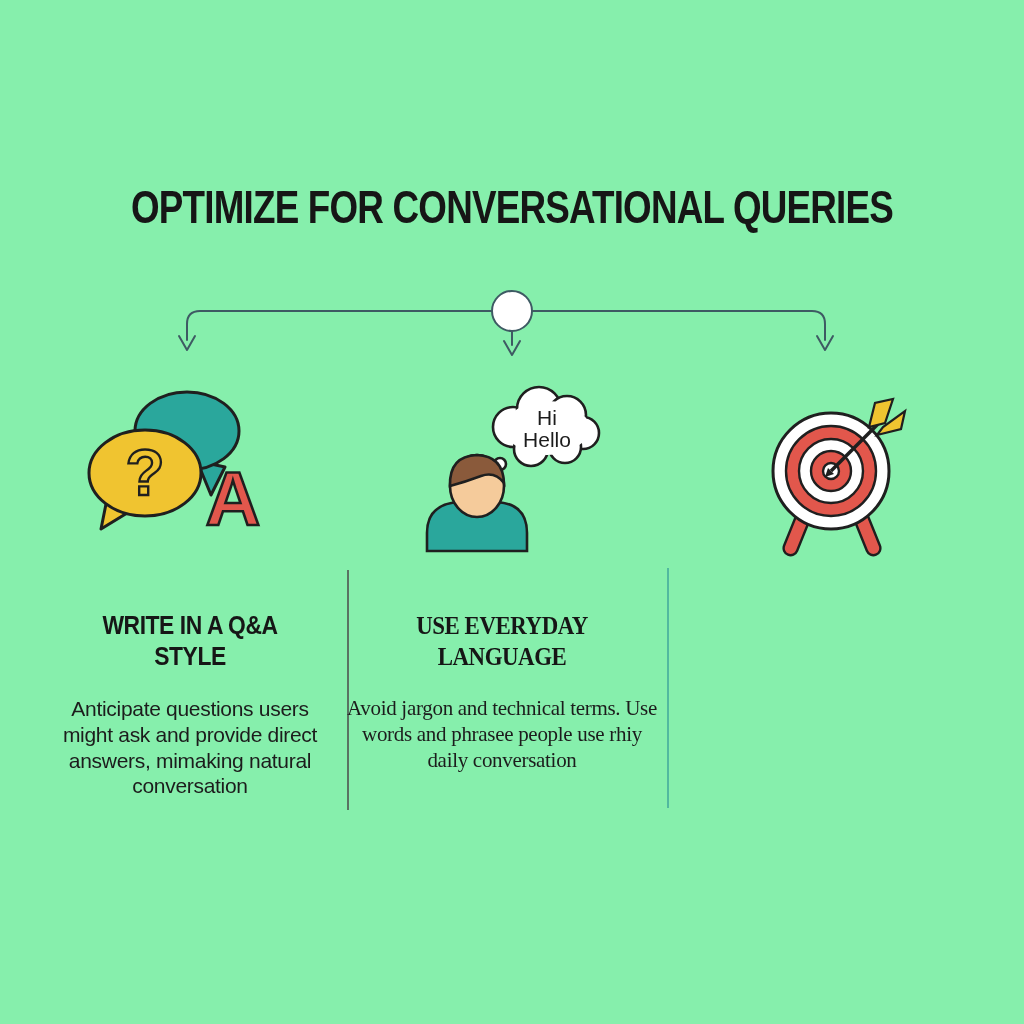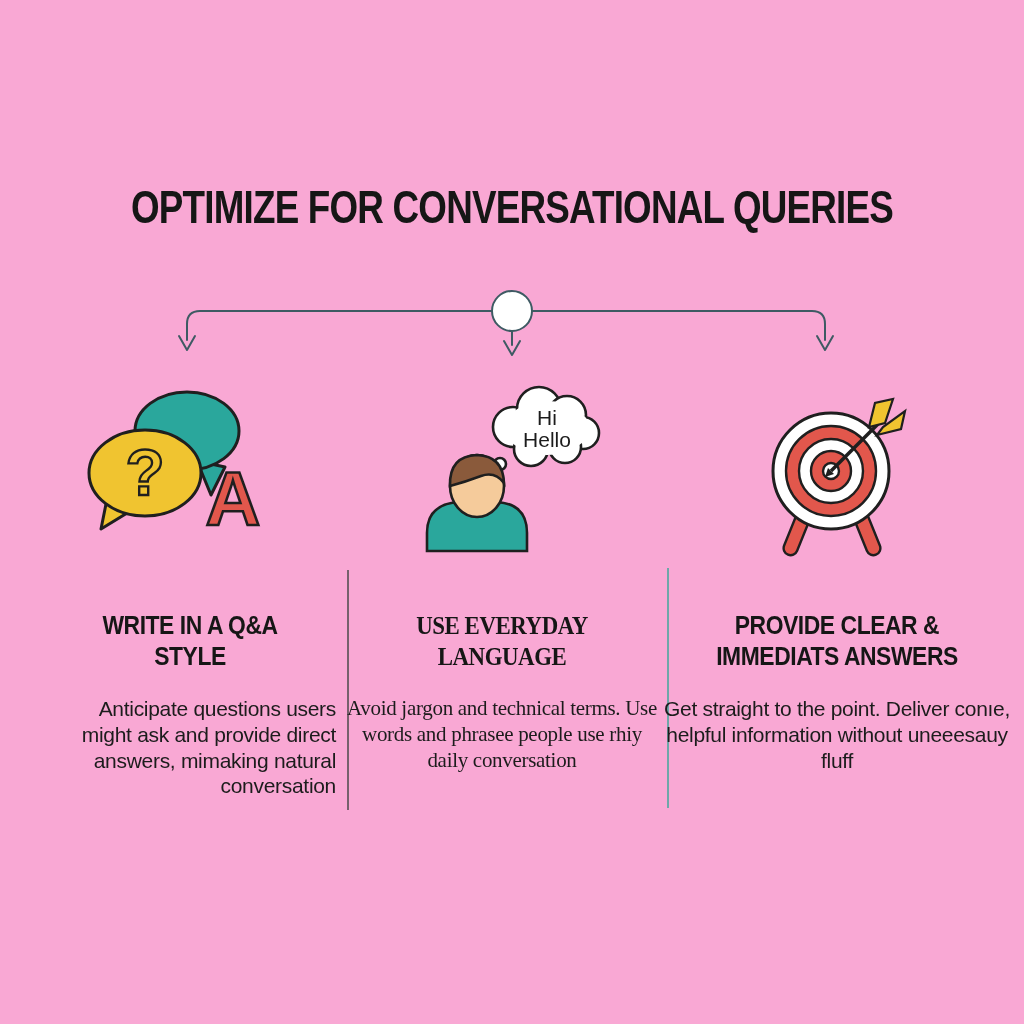--- a/index.html
+++ b/index.html
@@ -1,19 +1,19 @@
 <!DOCTYPE html>
 <html><head>
 <meta charset="utf-8">
 <style>
   html,body{margin:0;padding:0;background:#ffffff;}
   .canvas{
     position:relative;
     width:1024px;height:1024px;
-    background:#f9a8d4;
+    background:#86efac;
     font-family:"Liberation Sans", sans-serif;
     color:#111;
     overflow:hidden;
   }
   .title{
     position:absolute;
     top:180px;left:0;width:1024px;
     margin:0;
     text-align:center;
     font-size:46px;
@@ -51,21 +51,21 @@
     transform-origin:center top;
   }
   .col-heading span{display:block;}
   .col-body{
     margin:0 auto;
     font-size:21px;
     line-height:1.22;
     letter-spacing:-0.3px;
     color:#1c1c1c;
   }
-  .col-1 .col-body{max-width:292px;text-align:right;}
+  .col-1 .col-body{max-width:292px;}
   .col-2 .col-body{max-width:312px;}
   .col-3 .col-body{max-width:348px;}
 </style>
 </head>
 <body>
 
 <div class="canvas">
 
   <h1 class="title">OPTIMIZE FOR CONVERSATIONAL QUERIES</h1>
 
@@ -143,21 +143,14 @@
   </section>
 
   <section class="column col-2">
     <h2 class="col-heading">
       <span>USE EVERYDAY</span>
       <span>LANGUAGE</span>
     </h2>
     <p class="col-body">Avoid jargon and technical terms. Use words and phrasee people use rhiy daily conversation</p>
   </section>
 
-  <section class="column col-3">
-    <h2 class="col-heading">
-      <span>PROVIDE CLEAR &amp;</span>
-      <span>IMMEDIATS ANSWERS</span>
-    </h2>
-    <p class="col-body">Get straight to the point. Deliver conıe, helpful information without uneeesauy fluff</p>
-  </section>
 
 </div>
 
 </body></html>

